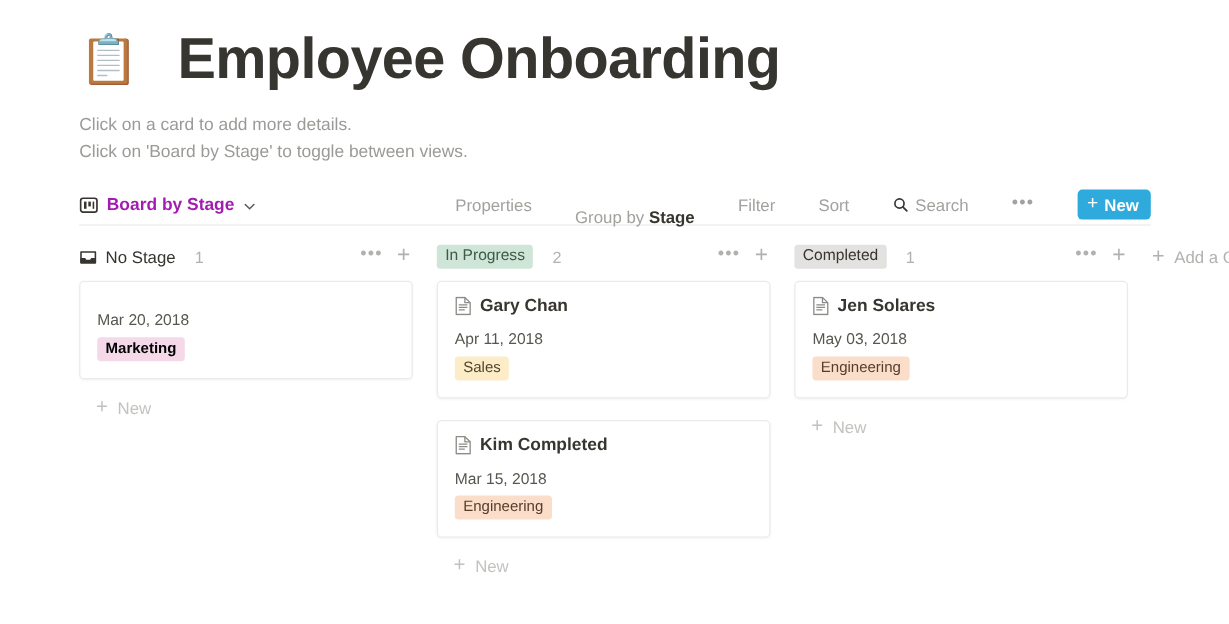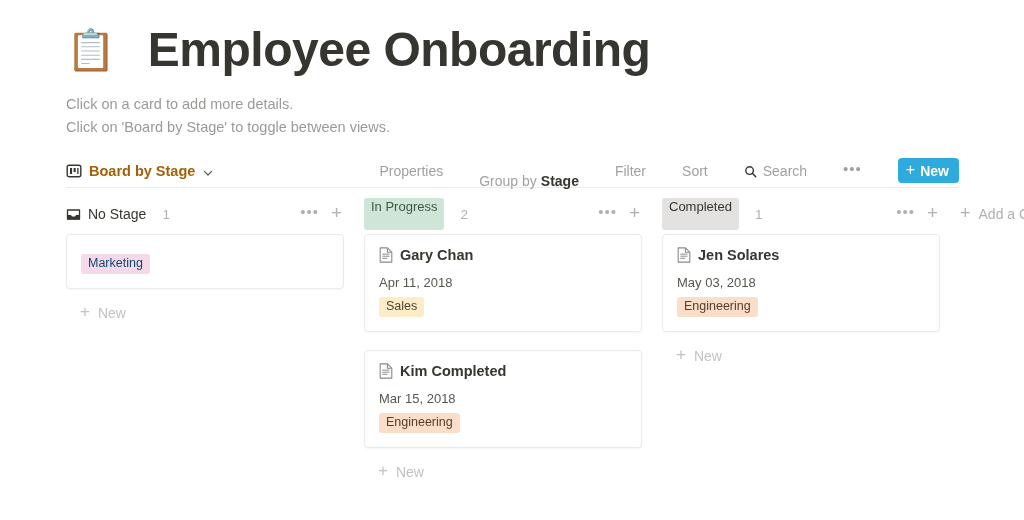--- a/index.html
+++ b/index.html
@@ -31,21 +31,21 @@
     height: 34px;
     display: flex; align-items: center;
     justify-content: space-between;
     border-bottom: 1px solid #ececeb;
   }
   .toolbar-left { display: flex; align-items: center; gap: 7px; }
   .view-icon {
     width: 16px; height: 16px; display: inline-block;
   }
   .view-name {
-    font-size: 14.5px; font-weight: bold; color: #a16207;
+    font-size: 14.5px; font-weight: bold; color: #a21caf;
   }
   .chev { display: inline-block; color: #5f5e5b; width: 12px; height: 12px; }
 
   .toolbar-right { display: flex; align-items: center; gap: 36px; }
   .tb-item {
     font-size: 14px; color: #a3a19e; white-space: nowrap;
   }
   .tb-item.strong { color: #37352f; font-weight: bold; margin-top: 21px; }
   .tb-group { display: flex; align-items: baseline; gap: 4px; }
   .tb-search { display: flex; align-items: center; gap: 6px; }
@@ -75,21 +75,21 @@
     height: 28px;
     padding-right: 2px;
   }
   .col-title-wrap { display: flex; align-items: center; gap: 7px; flex: 1; min-width: 0;}
   .inbox-ico { width: 15px; height: 15px; display: inline-block; }
   .col-name-plain {
     font-size: 14px; color: #37352f;
   }
   .col-pill {
     font-size: 13px;
-    padding: 2px 7px 15px;
+    padding: 2px 7px 3px;
     border-radius: 3px;
     line-height: 1.15;
     display: inline-block;
   }
   .pill-green { background: #cfe5d8; color: #3c5b47; }
   .pill-gray  { background: #e3e2e0; color: #37352f; }
   .col-count { font-size: 13.5px; color: #b3b1ae; margin-left: 9px; }
   .col-actions { display: flex; align-items: center; gap: 12px; color: #b3b1ae; }
   .col-dots { font-size: 15px; letter-spacing: 1px; line-height: 1; padding-bottom: 5px; }
   .col-plus { font-size: 19px; line-height: 1; font-weight: 300; padding-bottom: 3px;}
@@ -113,21 +113,21 @@
     font-size: 13px; color: #57564f;
   }
   .tag {
     display: inline-block;
     margin-top: 7px;
     font-size: 12.5px;
     padding: 2px 7px 3px;
     border-radius: 3px;
     line-height: 1.2;
   }
-  .tag-pink   { background: #f5d9e8; color: #0c4a6e; }
+  .tag-pink   { background: #f5d9e8; color: #000000; font-weight: bold; }
   .tag-yellow { background: #fcecc8; color: #50462c; }
   .tag-orange { background: #fadec9; color: #563d2c; }
 
   .col-new {
     display: flex; align-items: center; gap: 8px;
     color: #c4c2bf; font-size: 14px;
     padding: 2px 0 0 14px;
     margin-top: -6px;
   }
   .col-new .plus { font-size: 17px; line-height: 1; font-weight: 300; padding-bottom: 2px;}
@@ -213,20 +213,21 @@
           <span class="col-name-plain">No Stage</span>
           <span class="col-count">1</span>
         </div>
         <div class="col-actions">
           <span class="col-dots">•••</span>
           <span class="col-plus">+</span>
         </div>
       </div>
       <div class="cards">
         <div class="card">
+          <div class="card-date">Mar 20, 2018</div>
           <span class="tag tag-pink">Marketing</span>
         </div>
       </div>
       <div class="col-new">
         <span class="plus">+</span>
         <span>New</span>
       </div>
     </div>
 
     <div class="column">

